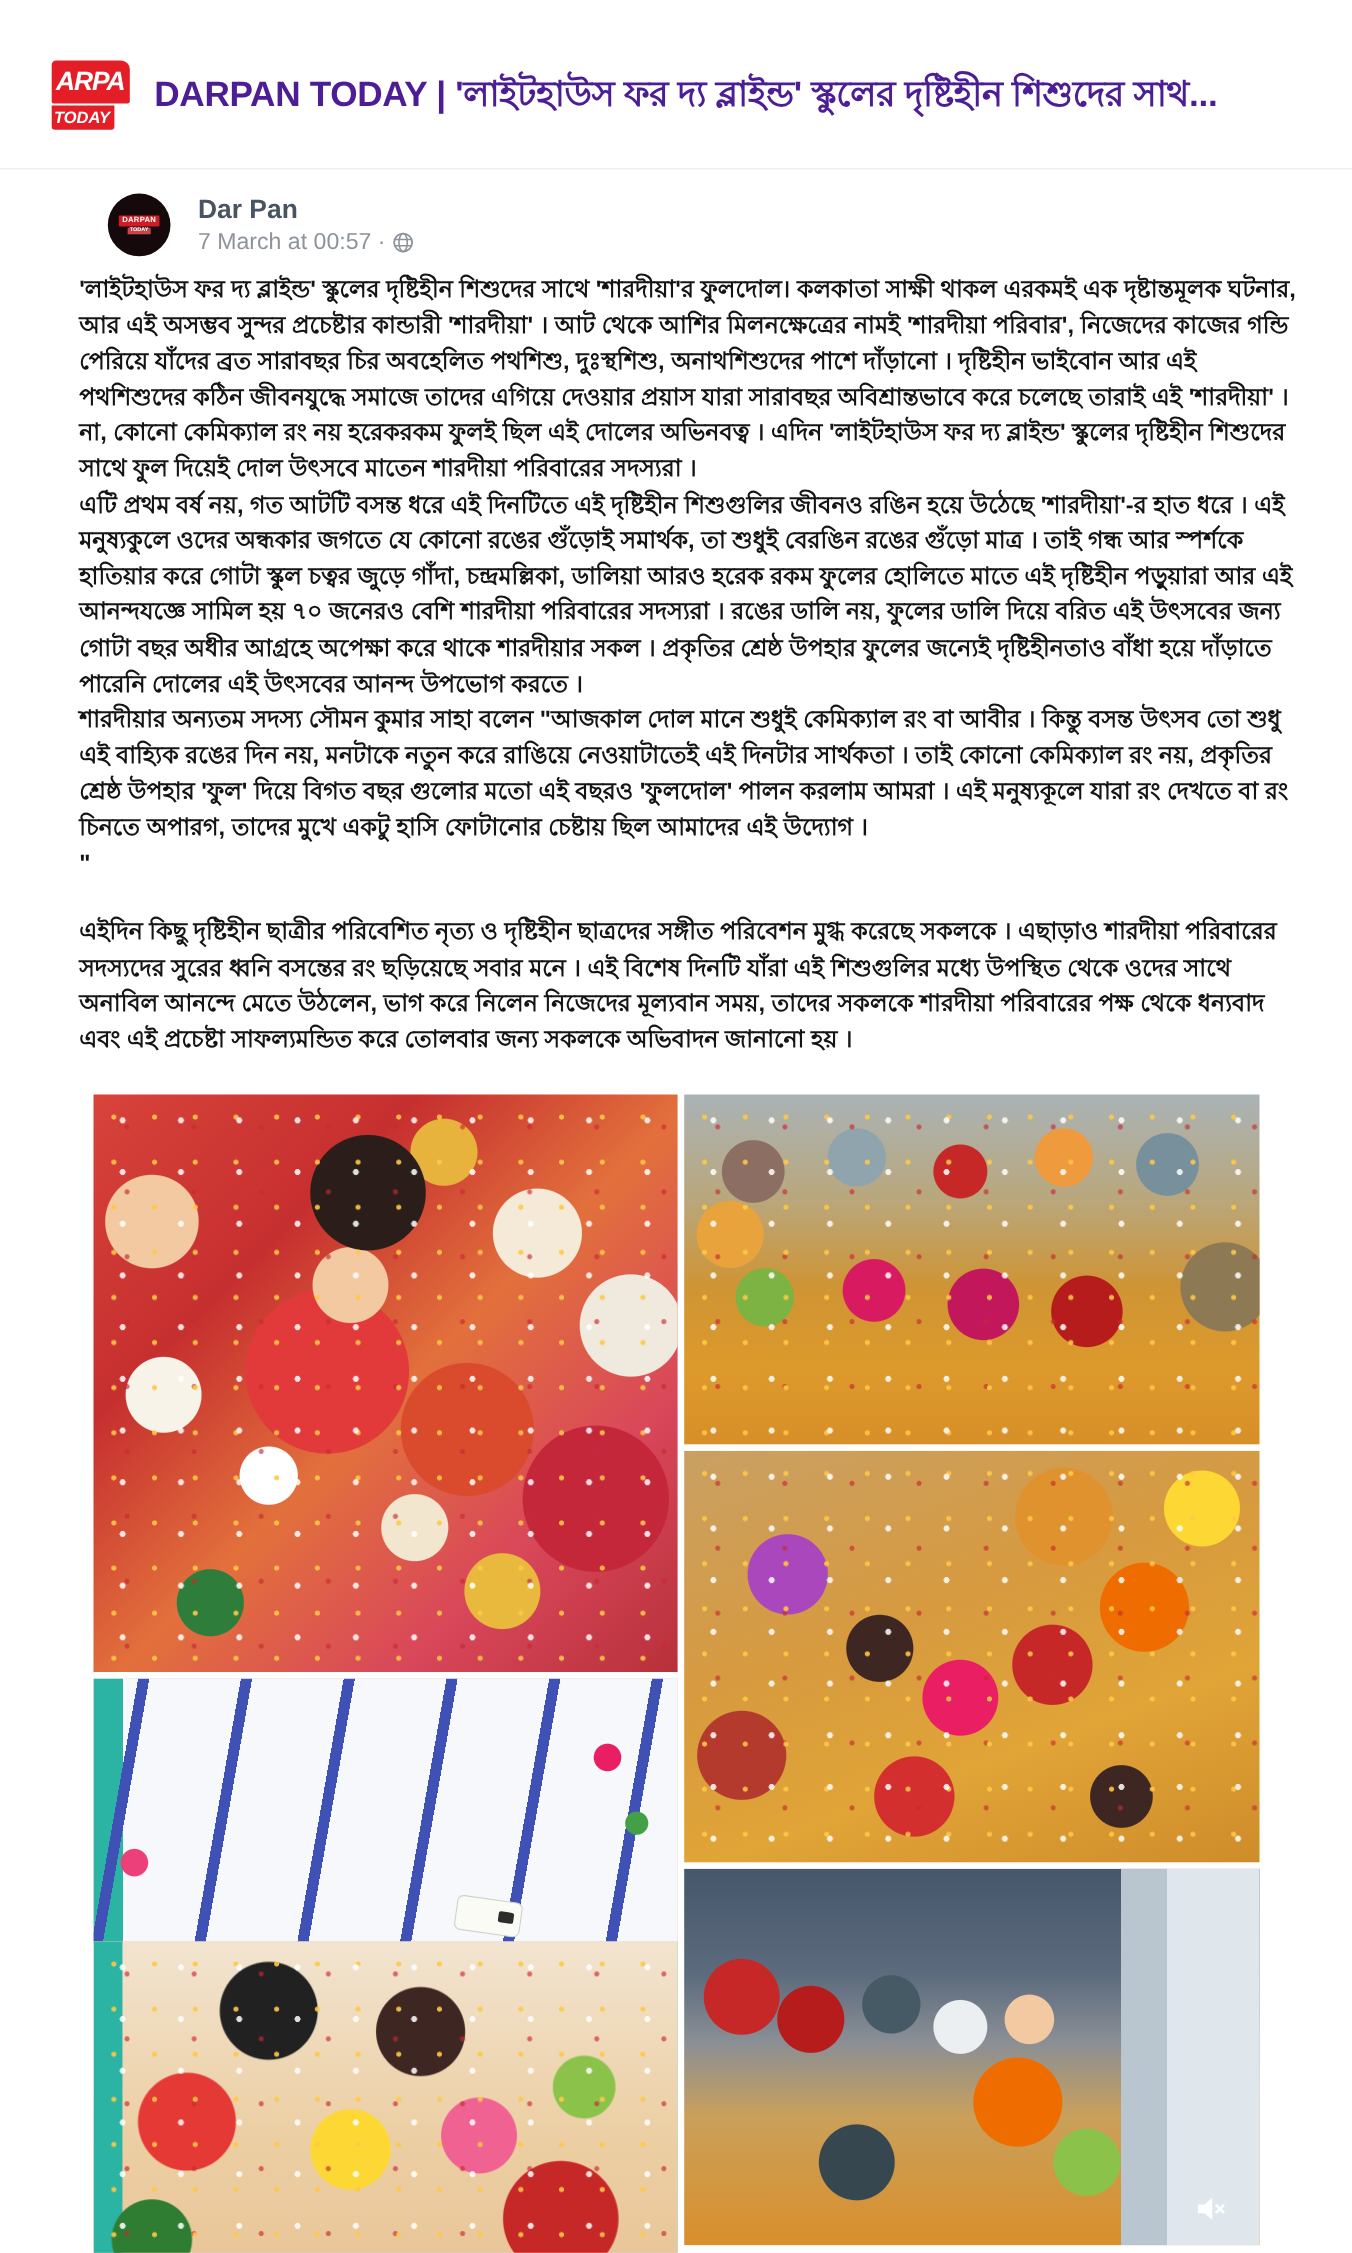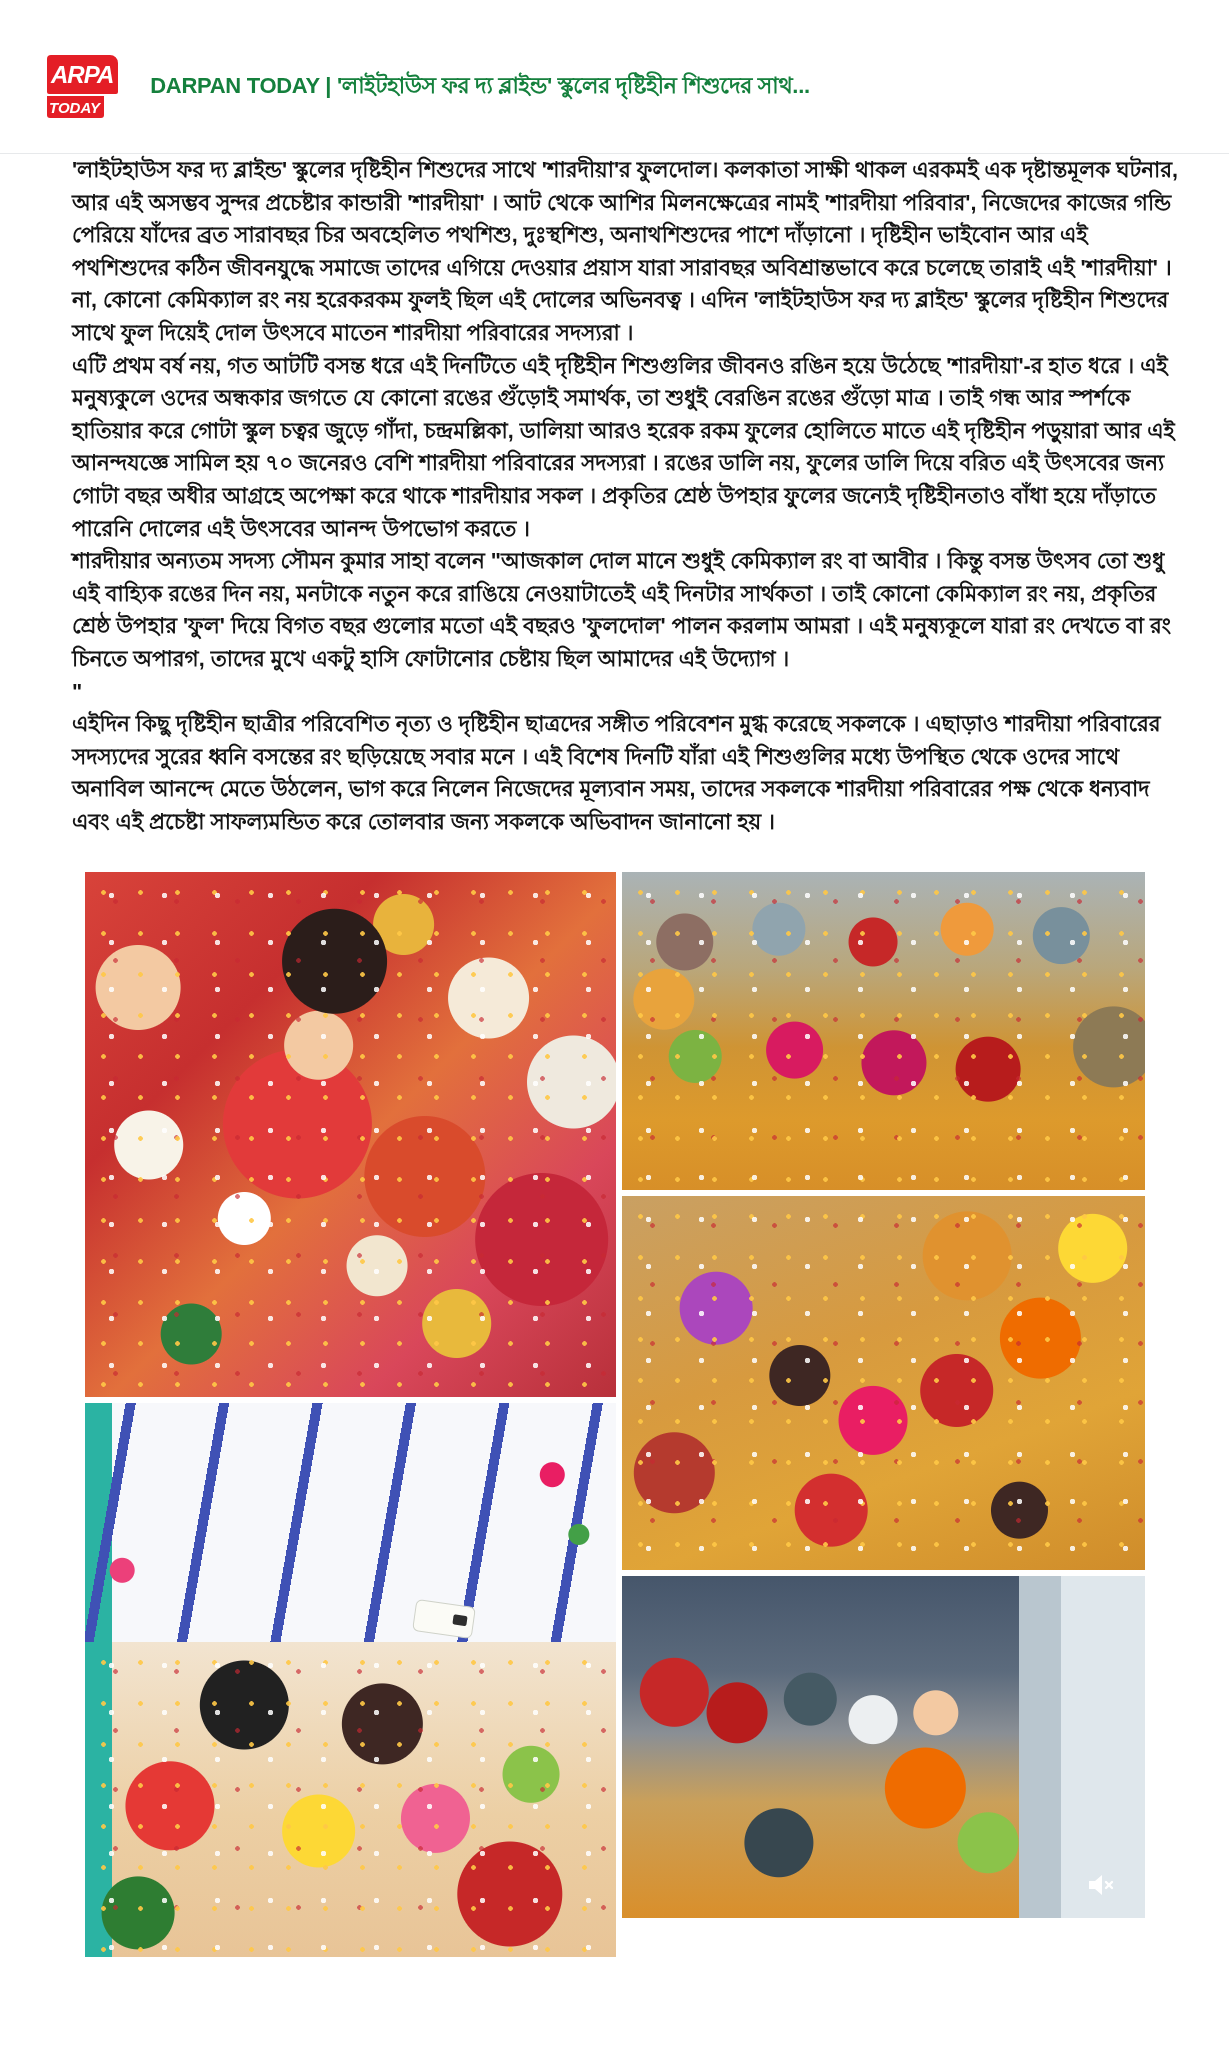--- a/index.html
+++ b/index.html
@@ -19,21 +19,21 @@
     background:#e41e26;color:#fff;font-weight:bold;font-style:italic;
     font-size:24px;line-height:1;padding:8px 5px 7px 4px;border-radius:4px 8px 2px 2px;
     letter-spacing:-1px;
   }
   .logo-bottom{
     background:#e41e26;color:#fff;font-weight:bold;font-style:italic;
     font-size:15px;line-height:1;padding:4px 4px 3px 2px;margin-top:2px;border-radius:0 0 3px 3px;
     letter-spacing:0;
   }
   .page-title{
-    margin:16px;font-size:22px;font-weight:700;color:#15803d;
+    margin:6px;font-size:32px;font-weight:700;color:#4c1d95;
     white-space:nowrap;overflow:hidden;letter-spacing:-.3px;
   }
   
   .post{padding:0 48px 0 72px;}
   .post-header{display:flex;align-items:center;gap:25px;margin:22px 0 14px 26px;}
   .avatar{
     width:57px;height:57px;border-radius:50%;background:#15090b;
     display:flex;flex-direction:column;align-items:center;justify-content:center;
     cursor:pointer;flex:0 0 auto;overflow:hidden;
   }
@@ -44,21 +44,21 @@
   .author-name{font-size:24px;font-weight:700;color:#48536 3;color:#485363;cursor:pointer;line-height:1.15;}
   .post-meta{display:flex;align-items:center;gap:7px;margin-top:4px;color:#8d939b;font-size:21px;cursor:pointer;}
   .globe-icon{display:inline-flex;width:19px;height:19px;}
   .globe-icon svg{width:100%;height:100%;}
   
   .post-text{width:1112px;}
   .post-text p{
     margin:0;font-size:21.5px;line-height:32.6px;color:#141414;
     text-align:left;word-break:break-word;font-weight:bold;
   }
-  .post-text p.para-last{}
+  .post-text p.para-last{margin-top:30px;}
   
   .collage{display:flex;gap:6px;margin:34px 0 0 13px;width:1060px;}
   .col{display:flex;flex-direction:column;gap:6px;}
   .col-left{width:531px;}
   .col-right{width:523px;}
   .photo{position:relative;overflow:hidden;cursor:pointer;background:#d8d2c8;}
   .photo-l1{height:525px;}
   .photo-l2{height:554px;}
   .photo-r1{height:318px;}
   .photo-r2{height:374px;}
@@ -173,20 +173,40 @@
   <header class="header">
     <div class="logo">
       <span class="logo-top">ARPA</span>
       <span class="logo-bottom">TODAY</span>
     </div>
     <h1 class="page-title">DARPAN TODAY | 'লাইটহাউস ফর দ্য ব্লাইন্ড' স্কুলের দৃষ্টিহীন শিশুদের সাথ...</h1>
   </header>
 
   <main class="post">
 
+    <div class="post-header">
+      <div class="avatar">
+        <span class="avatar-label">DARPAN</span>
+        <span class="avatar-label2">TODAY</span>
+      </div>
+      <div>
+        <div class="author-name">Dar Pan</div>
+        <div class="post-meta">
+          <span>7 March at 00:57 ·</span>
+          <span class="globe-icon">
+            <svg viewBox="0 0 20 20">
+              <circle cx="10" cy="10" r="8.6" fill="none" stroke="#8d939b" stroke-width="1.7"></circle>
+              <ellipse cx="10" cy="10" rx="4" ry="8.6" fill="none" stroke="#8d939b" stroke-width="1.5"></ellipse>
+              <line x1="1.6" y1="7" x2="18.4" y2="7" stroke="#8d939b" stroke-width="1.5"></line>
+              <line x1="1.6" y1="13" x2="18.4" y2="13" stroke="#8d939b" stroke-width="1.5"></line>
+            </svg>
+          </span>
+        </div>
+      </div>
+    </div>
 
     <div class="post-text">
       <p>'লাইটহাউস ফর দ্য ব্লাইন্ড' স্কুলের দৃষ্টিহীন শিশুদের সাথে 'শারদীয়া'র ফুলদোল। কলকাতা সাক্ষী থাকল এরকমই এক দৃষ্টান্তমূলক ঘটনার, আর এই অসম্ভব সুন্দর প্রচেষ্টার কান্ডারী 'শারদীয়া' । আট থেকে আশির মিলনক্ষেত্রের নামই 'শারদীয়া পরিবার', নিজেদের কাজের গন্ডি পেরিয়ে যাঁদের ব্রত সারাবছর চির অবহেলিত পথশিশু, দুঃস্থশিশু, অনাথশিশুদের পাশে দাঁড়ানো । দৃষ্টিহীন ভাইবোন আর এই পথশিশুদের কঠিন জীবনযুদ্ধে সমাজে তাদের এগিয়ে দেওয়ার প্রয়াস যারা সারাবছর অবিশ্রান্তভাবে করে চলেছে তারাই এই 'শারদীয়া' । না, কোনো কেমিক্যাল রং নয় হরেকরকম ফুলই ছিল এই দোলের অভিনবত্ব । এদিন 'লাইটহাউস ফর দ্য ব্লাইন্ড' স্কুলের দৃষ্টিহীন শিশুদের সাথে ফুল দিয়েই দোল উৎসবে মাতেন শারদীয়া পরিবারের সদস্যরা ।</p>
       <p>এটি প্রথম বর্ষ নয়, গত আটটি বসন্ত ধরে এই দিনটিতে এই দৃষ্টিহীন শিশুগুলির জীবনও রঙিন হয়ে উঠেছে 'শারদীয়া'-র হাত ধরে । এই মনুষ্যকুলে ওদের অন্ধকার জগতে যে কোনো রঙের গুঁড়োই সমার্থক, তা শুধুই বেরঙিন রঙের গুঁড়ো মাত্র । তাই গন্ধ আর স্পর্শকে হাতিয়ার করে গোটা স্কুল চত্বর জুড়ে গাঁদা, চন্দ্রমল্লিকা, ডালিয়া আরও হরেক রকম ফুলের হোলিতে মাতে এই দৃষ্টিহীন পড়ুয়ারা আর এই আনন্দযজ্ঞে সামিল হয় ৭০ জনেরও বেশি শারদীয়া পরিবারের সদস্যরা । রঙের ডালি নয়, ফুলের ডালি দিয়ে বরিত এই উৎসবের জন্য গোটা বছর অধীর আগ্রহে অপেক্ষা করে থাকে শারদীয়ার সকল । প্রকৃতির শ্রেষ্ঠ উপহার ফুলের জন্যেই দৃষ্টিহীনতাও বাঁধা হয়ে দাঁড়াতে পারেনি দোলের এই উৎসবের আনন্দ উপভোগ করতে ।</p>
       <p>শারদীয়ার অন্যতম সদস্য সৌমন কুমার সাহা বলেন "আজকাল দোল মানে শুধুই কেমিক্যাল রং বা আবীর । কিন্তু বসন্ত উৎসব তো শুধু এই বাহ্যিক রঙের দিন নয়, মনটাকে নতুন করে রাঙিয়ে নেওয়াটাতেই এই দিনটার সার্থকতা । তাই কোনো কেমিক্যাল রং নয়, প্রকৃতির শ্রেষ্ঠ উপহার 'ফুল' দিয়ে বিগত বছর গুলোর মতো এই বছরও 'ফুলদোল' পালন করলাম আমরা । এই মনুষ্যকূলে যারা রং দেখতে বা রং চিনতে অপারগ, তাদের মুখে একটু হাসি ফোটানোর চেষ্টায় ছিল আমাদের এই উদ্যোগ ।</p>
       <p>"</p>
       <p class="para-last">এইদিন কিছু দৃষ্টিহীন ছাত্রীর পরিবেশিত নৃত্য ও দৃষ্টিহীন ছাত্রদের সঙ্গীত পরিবেশন মুগ্ধ করেছে সকলকে । এছাড়াও শারদীয়া পরিবারের সদস্যদের সুরের ধ্বনি বসন্তের রং ছড়িয়েছে সবার মনে । এই বিশেষ দিনটি যাঁরা এই শিশুগুলির মধ্যে উপস্থিত থেকে ওদের সাথে অনাবিল আনন্দে মেতে উঠলেন, ভাগ করে নিলেন নিজেদের মূল্যবান সময়, তাদের সকলকে শারদীয়া পরিবারের পক্ষ থেকে ধন্যবাদ এবং এই প্রচেষ্টা সাফল্যমন্ডিত করে তোলবার জন্য সকলকে অভিবাদন জানানো হয় ।</p>
     </div>
 
     <div class="collage">

